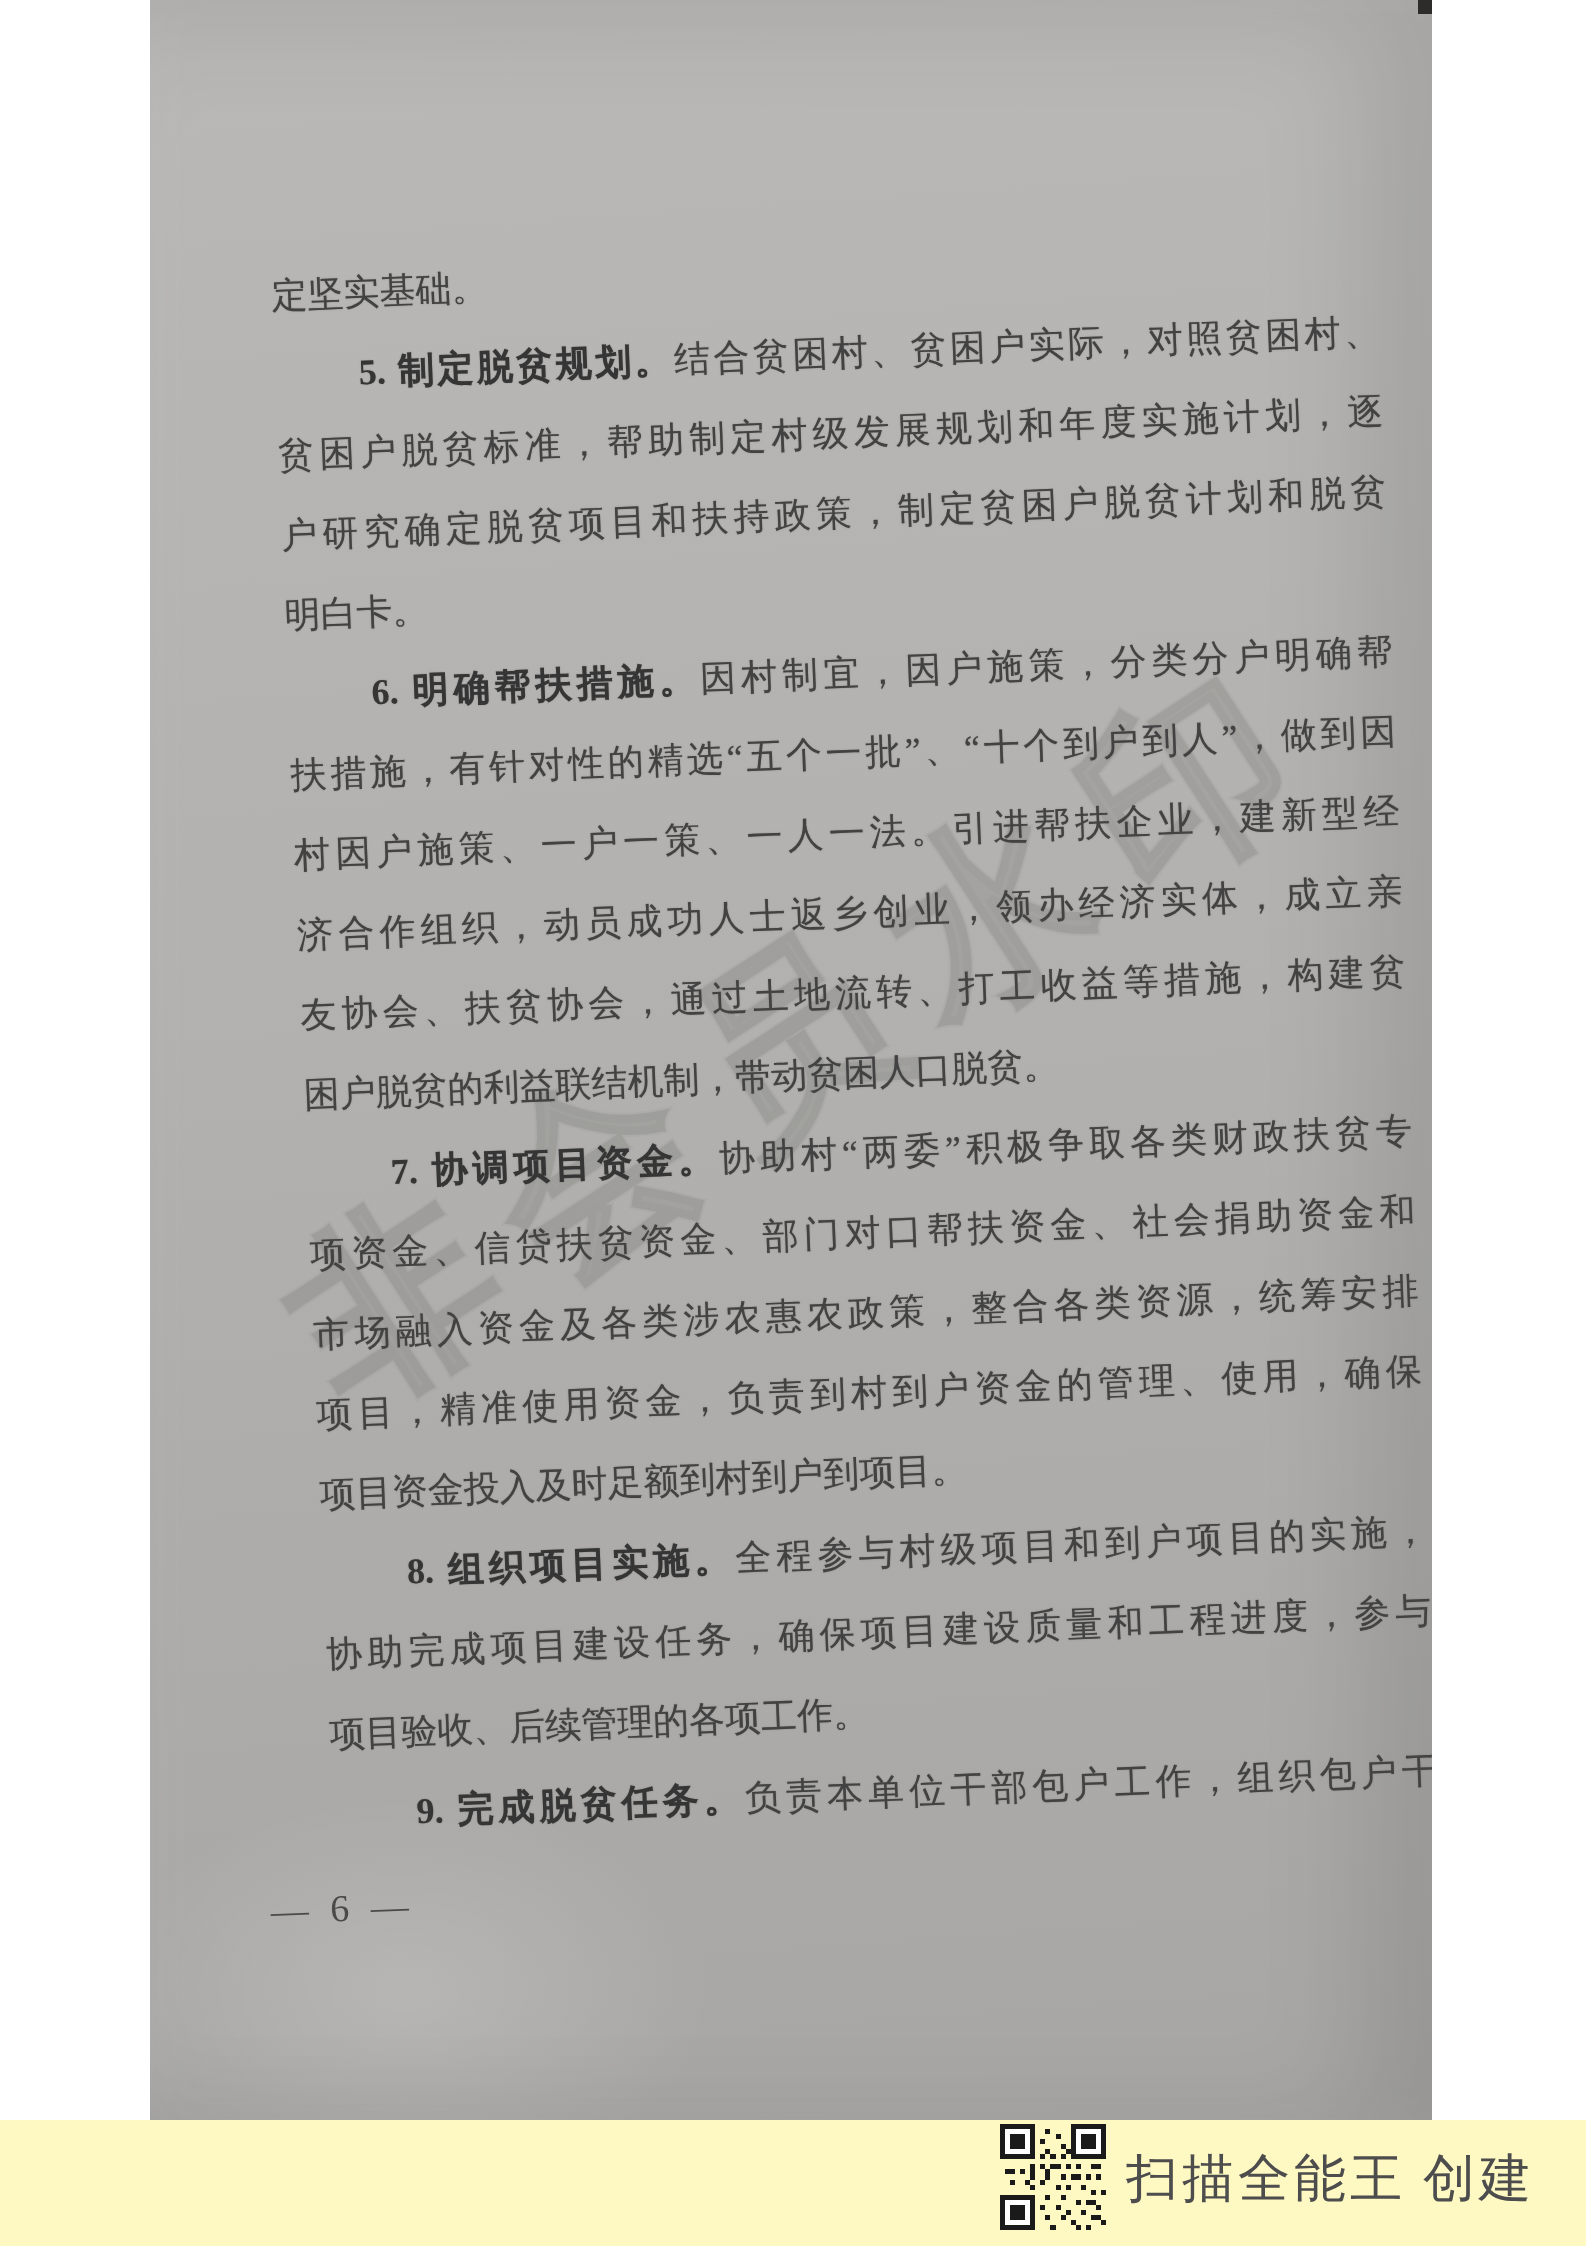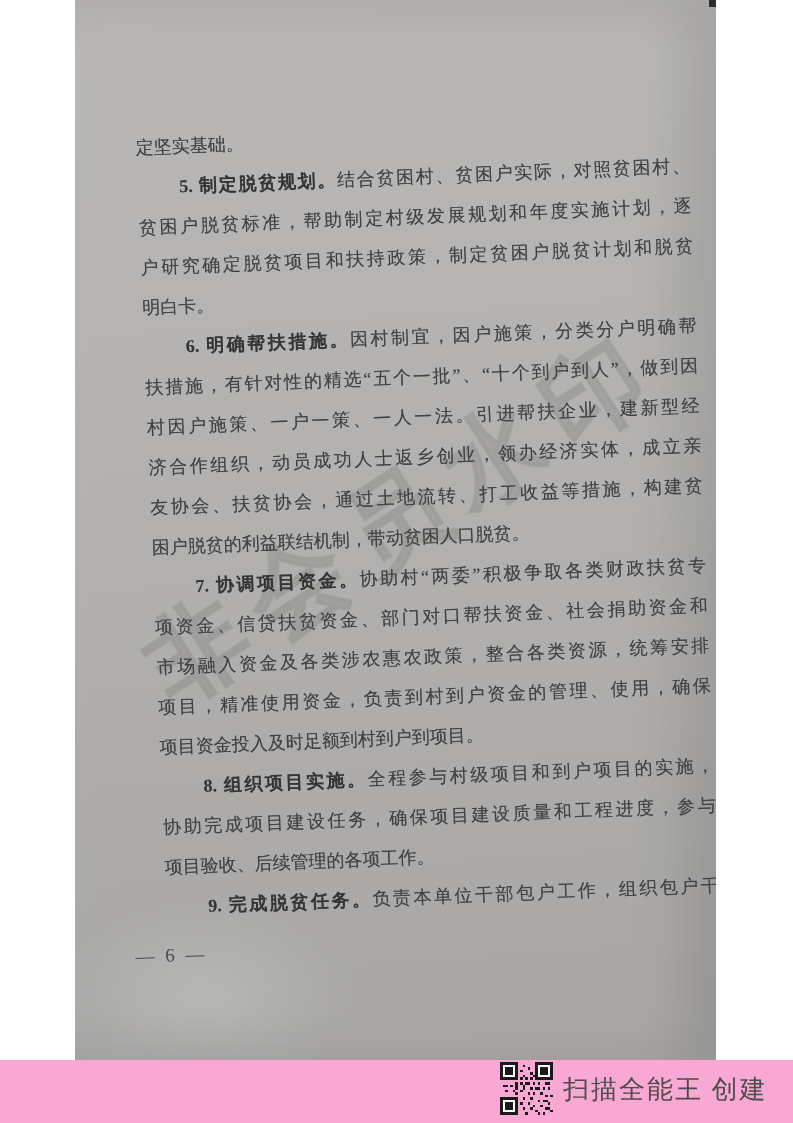--- a/index.html
+++ b/index.html
@@ -22,21 +22,21 @@
               transform:rotate(-2.3deg);transform-origin:0 0;
               color:#424242;font-size:18px;line-height:40px;}
   .line{text-align:justify;text-align-last:justify;white-space:normal;
         text-shadow:0 0 0.6px rgba(66,66,66,0.55);}
   .line.end{text-align-last:left;}
   .line.indent{padding-left:42px;}
   .line b{color:#353535;}
   .page-number{position:absolute;left:60px;top:946px;transform:rotate(-2.3deg);transform-origin:0 0;
                color:#4a4a4a;font-size:19px;letter-spacing:3px;}
   
-  .footer{position:absolute;left:0;top:1060px;width:793px;height:63px;background:#f9a8d4;}
+  .footer{position:absolute;left:0;top:1060px;width:793px;height:63px;background:#fef9c3;}
   .qr{position:absolute;left:500px;top:2px;width:53px;height:53px;}
   .qr svg{width:100%;height:100%;shape-rendering:crispEdges;}
   .scanner-label{position:absolute;left:563px;top:12px;color:#4d4d4d;font-size:26px;
                  letter-spacing:2px;white-space:nowrap;
                  font-family:"Liberation Serif","DejaVu Serif",serif;}
 </style>
 </head>
 <body>
 
 <div class="canvas">

